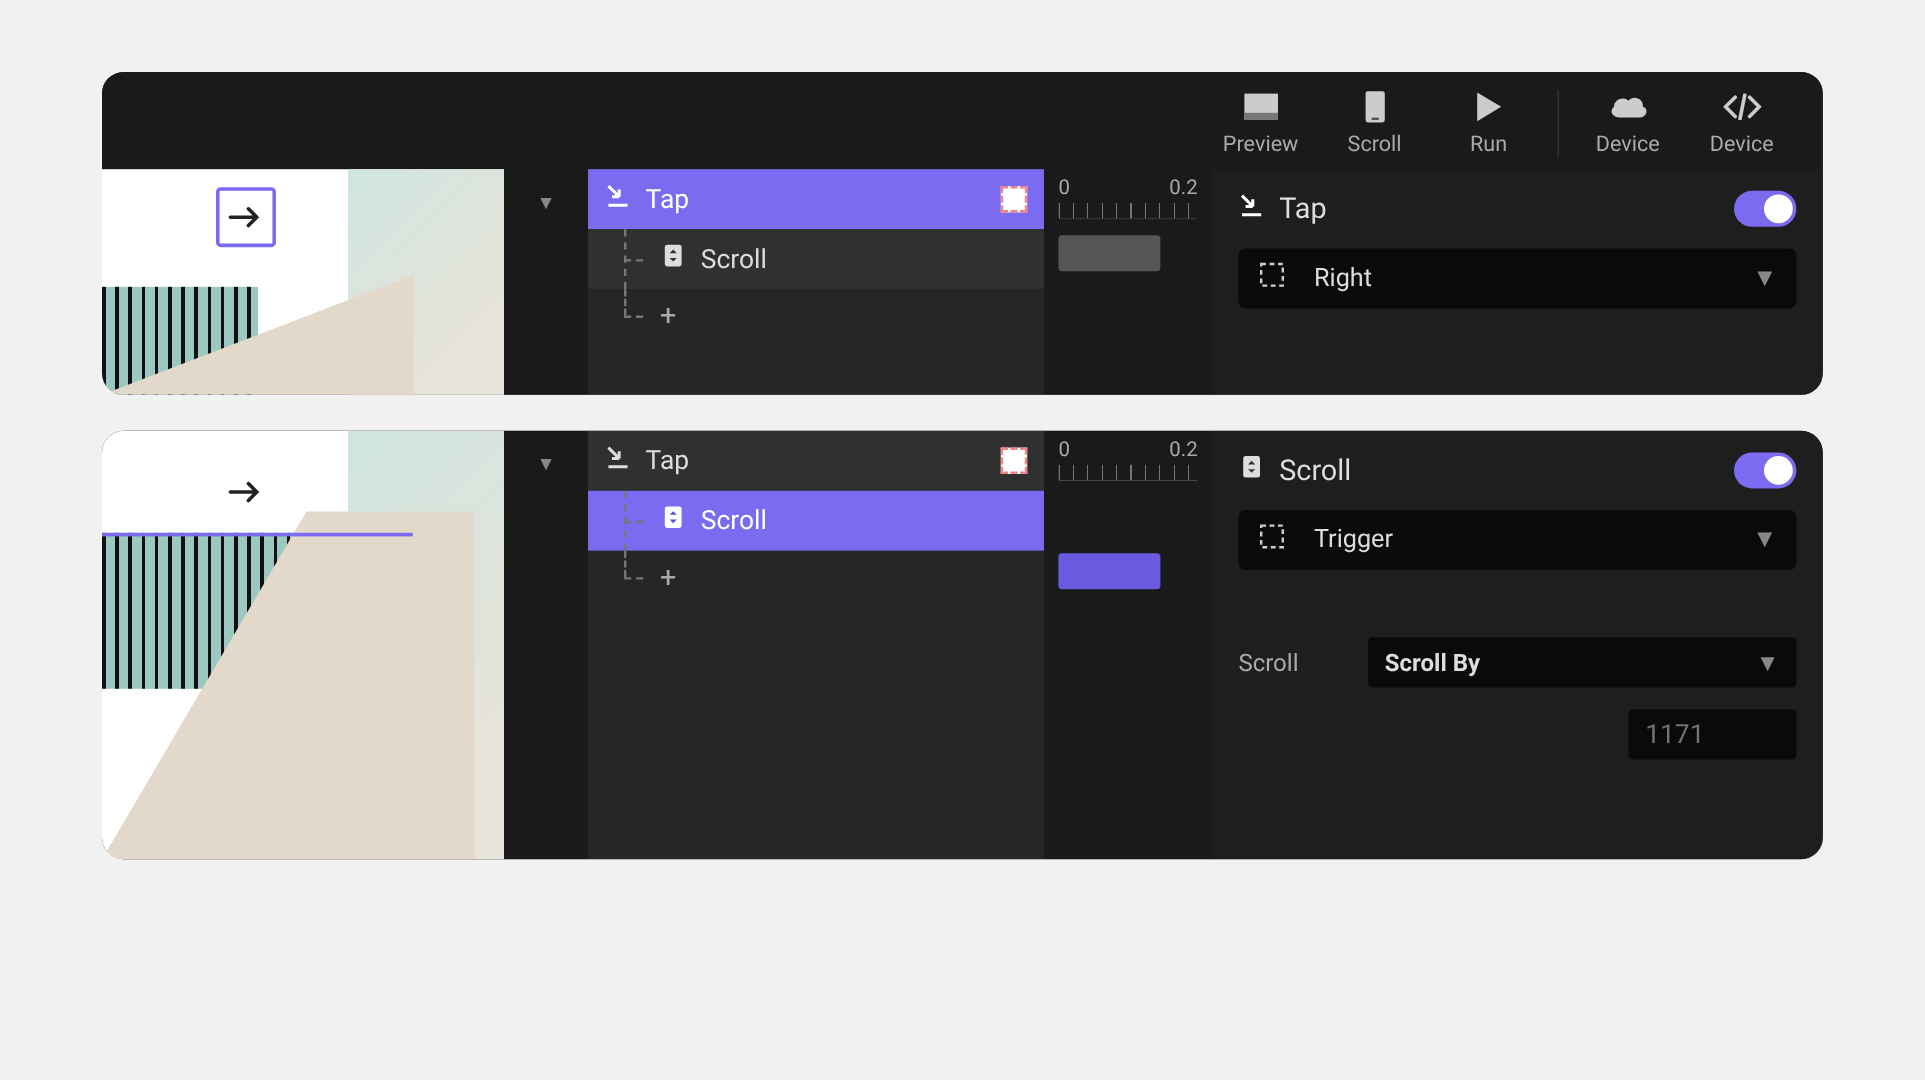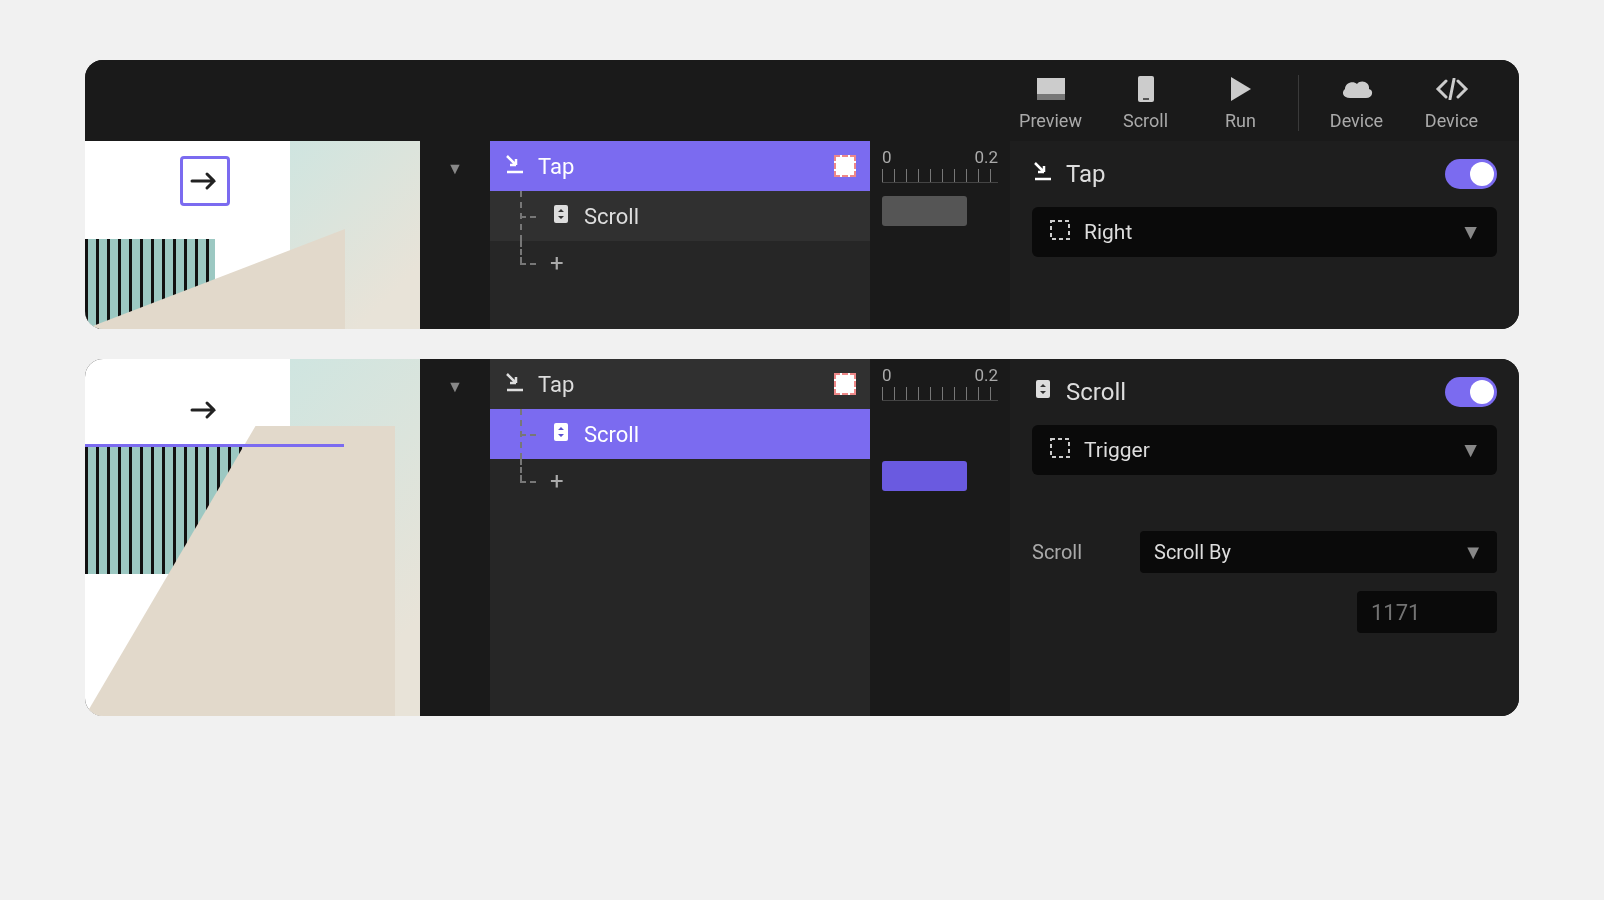--- a/index.html
+++ b/index.html
@@ -126,29 +126,29 @@
   
   .inspector {
     flex:1; background:#1e1e1e; padding:18px 22px;
     display:flex; flex-direction:column; gap:18px;
   }
   .insp-header { display:flex; align-items:center; gap:12px; font-size:24px; }
   .insp-header .toggle { margin-left:auto; width:52px; height:30px; background:#7b6bf0; border-radius:15px; position:relative; cursor:pointer;}
   .insp-header .toggle::after { content:""; position:absolute; right:3px; top:3px; width:24px; height:24px; background:#fff; border-radius:50%;}
   .dropdown {
     background:#0a0a0a; border-radius:6px; height:50px;
-    display:flex; align-items:center; padding:0 16px; gap:12px;
+    display:flex; align-items:center; padding:0 16px; gap:23px;
     font-size:21px; cursor:pointer;
   }
   .dropdown .chev { margin-left:auto; color:#888; }
   .form-row { display:flex; align-items:center; gap:18px; }
   .form-label { width:90px; color:#aaa; font-size:20px; }
   .select-dark {
     flex:1; background:#0a0a0a; border-radius:4px; height:42px;
-    display:flex; align-items:center; padding:0 14px; font-size:20px; cursor:pointer;
+    display:flex; align-items:center; padding:0 14px; font-size:20px; cursor:pointer;font-weight:bold;
   }
   .select-dark .chev { margin-left:auto; color:#888; }
   .num-input {
     margin-left:auto; width:140px; height:42px; background:#0a0a0a;
     border-radius:4px; display:flex; align-items:center; padding:0 14px;
     font-size:22px; color:#737373;
   }
   
   .ic-tap svg, .ic-scroll svg { width:22px; height:22px; }
   .ic-selection svg { width:24px; height:24px; }

